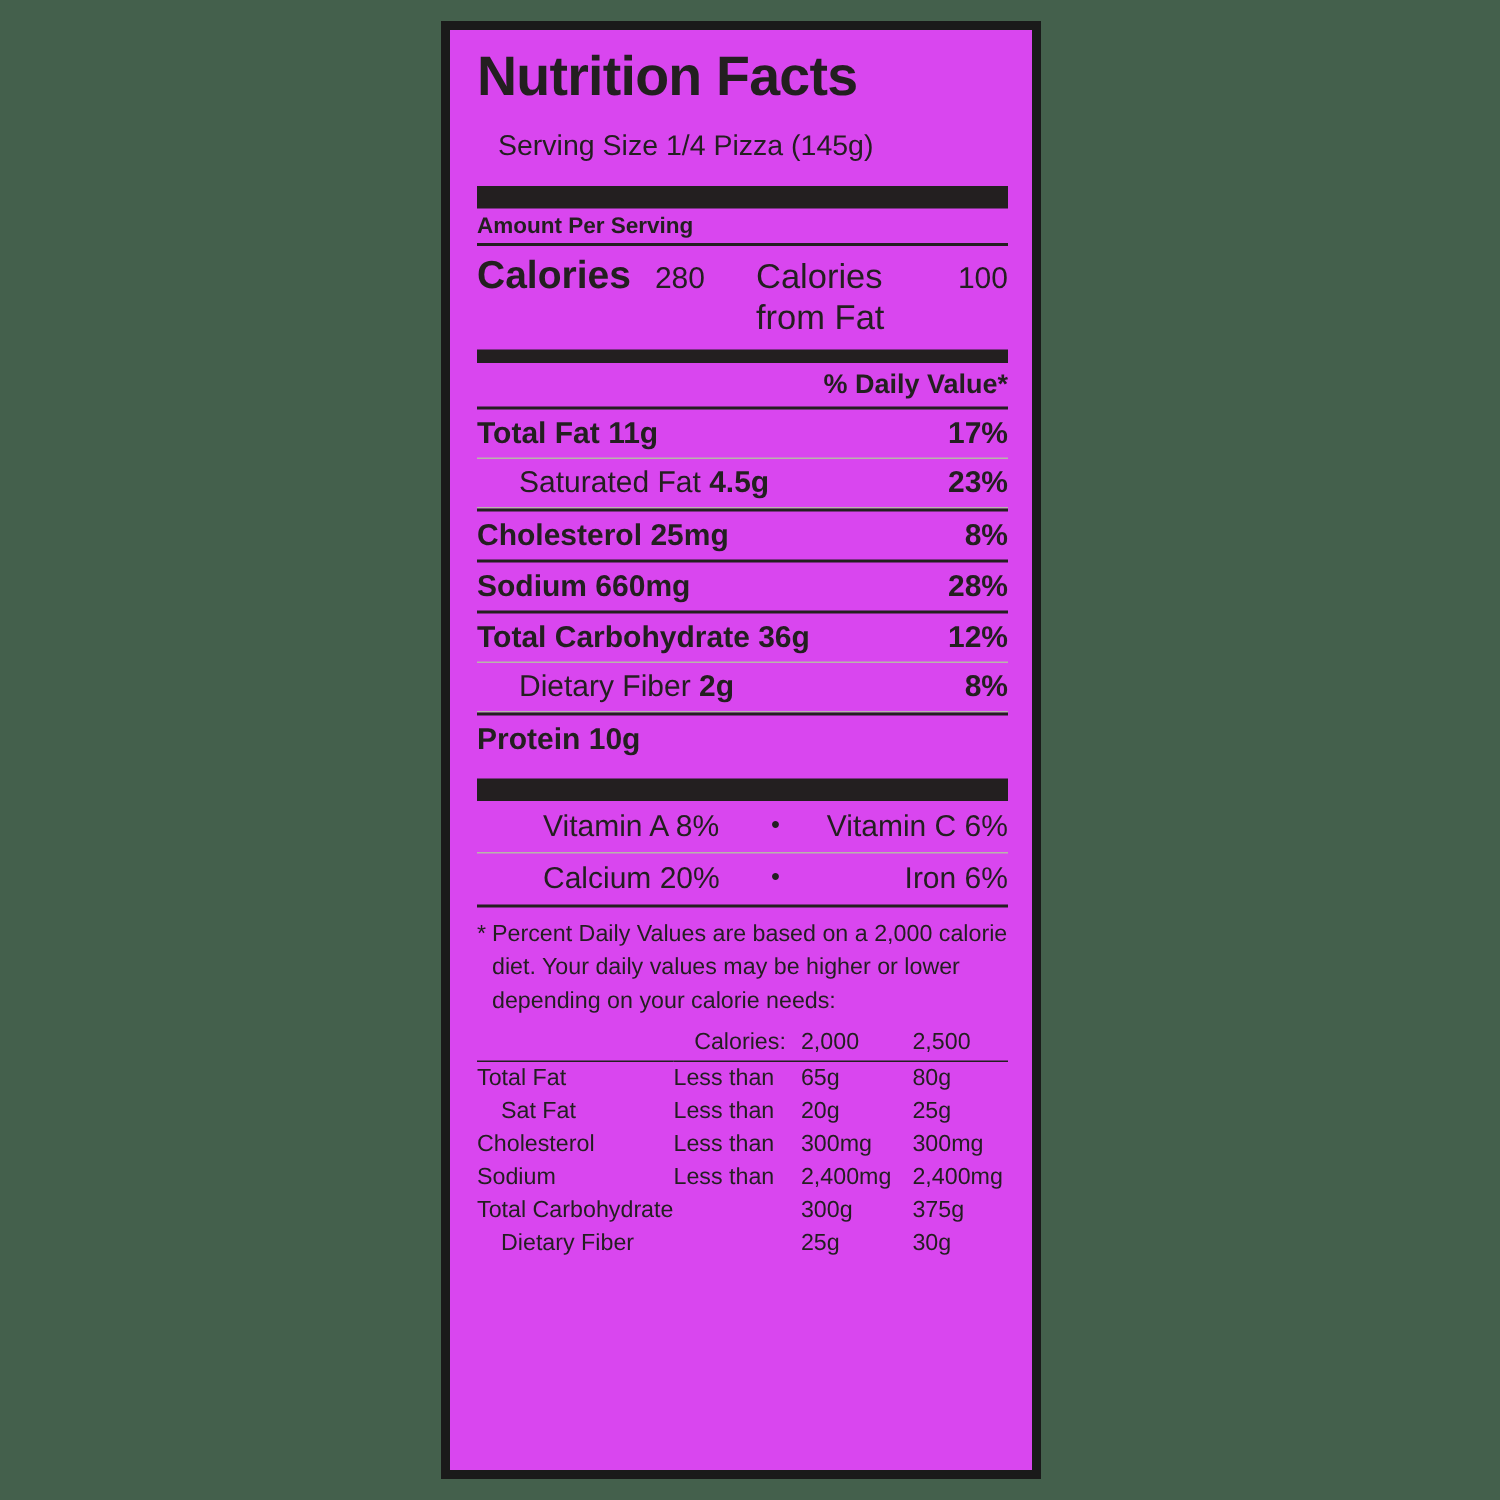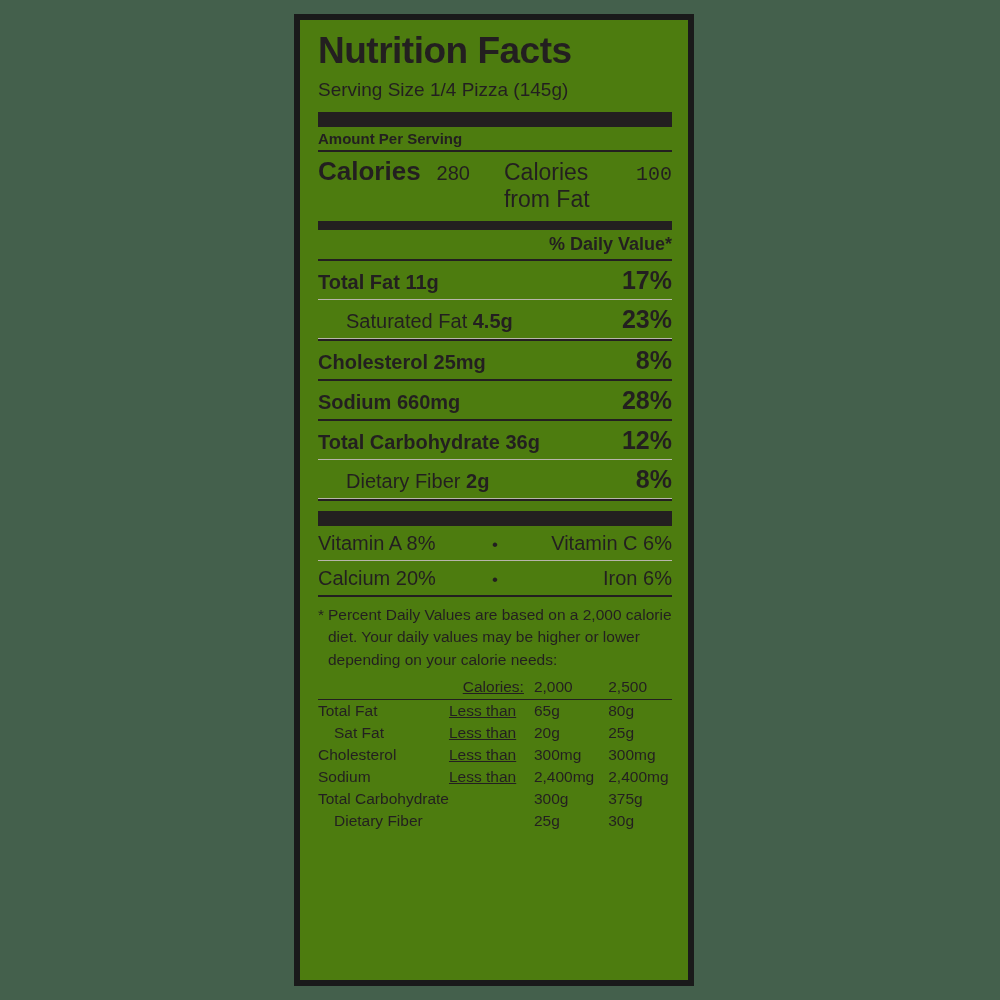--- a/index.html
+++ b/index.html
@@ -13,21 +13,21 @@
     font-family: "Liberation Sans", sans-serif;
     overflow: hidden;
   }
 
   .panel {
     position: absolute;
     left: 294px;
     top: 14px;
     width: 400px;
     height: 972px;
-    background: #4d7c0f;
+    background: #d946ef;
     border: 6px solid #1a1a1a;
     box-sizing: border-box;
     overflow: hidden;
   }
 
   .inner {
     position: absolute;
     left: 18px;
     top: 12px;
     right: 16px;
@@ -38,21 +38,21 @@
     font-size: 37px;
     font-weight: bold;
     letter-spacing: -0.5px;
     line-height: 1.05;
     margin: 0 0 6px 0;
   }
 
   .serving-line {
     font-size: 19px;
     line-height: 1.32;
-    margin: 0;
+    margin: 14px;
   }
 
   .bar-thick {
     height: 15px;
     background: #231f20;
     margin-top: 10px;
   }
   .bar-med {
     height: 9px;
     background: #231f20;
@@ -93,52 +93,52 @@
     margin-left: 16px;
     font-size: 20px;
   }
   .calories-row .cff {
     margin-left: 34px;
     font-size: 23px;
   }
   .calories-row .cffval {
     margin-left: 12px;
     font-size: 20px;
-    font-family: Liberation Mono, monospace;
   }
 
   .dv-row {
     text-align: right;
     font-size: 18px;
     font-weight: bold;
     padding: 4px 0 4px 0;
   }
 
   .nutrient {
     font-size: 20px;
   }
   .nutrient .nm {
     font-weight: bold;
   }
   .nutrient .amt {
     font-weight: bold;
   }
   .pct {
     font-weight: bold;
-    font-size: 25px;
+    font-size: 20px;
   }
   .indent1 { padding-left: 28px; }
 
   .italic { font-style: italic; }
 
   .vits {
     display: flex;
-    align-items: flex-end;
+    align-items: flex-start;
     padding: 6px 0 5px 0;
     font-size: 20px;
+    margin-left: 44px;
   }
   .vits .a { width: 42%; }
   .vits .dot { width: 16%; text-align: center; font-size: 17px; }
   .vits .c { width: 42%; text-align: right; }
 
   .footnote {
     display: flex;
     font-size: 15.5px;
     line-height: 1.45;
     padding-top: 7px;
@@ -155,21 +155,21 @@
     width: 100%;
     border-collapse: collapse;
     font-size: 15.5px;
     margin-top: 5px;
   }
   table.dvtable td {
     padding: 2px 0;
     vertical-align: baseline;
   }
   table.dvtable .c0 { width: 37%; }
-  table.dvtable .c1 { width: 24%; text-decoration: underline; }
+  table.dvtable .c1 { width: 24%; }
   table.dvtable .c2 { width: 21%; }
   table.dvtable .c3 { width: 18%; }
   table.dvtable tr.head td { padding-bottom: 3px; }
   table.dvtable tr.head .c1 { text-align: right; padding-right: 10px; }
   .sub-indent { padding-left: 16px !important; }
   .tbl-rule td {
     border-top: 1px solid #231f20;
   }
 </style>
 </head>
@@ -252,20 +252,27 @@
       <span class="nutrient">
         <span>Dietary Fiber</span>
         <span class="amt">2g</span>
       </span>
       <span class="pct">8%</span>
     </div>
     <div class="rule-thin"></div>
 
     <div class="rule"></div>
 
+    <div class="row">
+      <span class="nutrient">
+        <span class="nm">Protein</span>
+        <span class="amt">10g</span>
+      </span>
+      <span class="pct"></span>
+    </div>
 
     <div class="bar-thick"></div>
 
     <div class="vits">
       <span class="a">Vitamin A 8%</span>
       <span class="dot">•</span>
       <span class="c">Vitamin C 6%</span>
     </div>
     <div class="rule-thin"></div>
 

